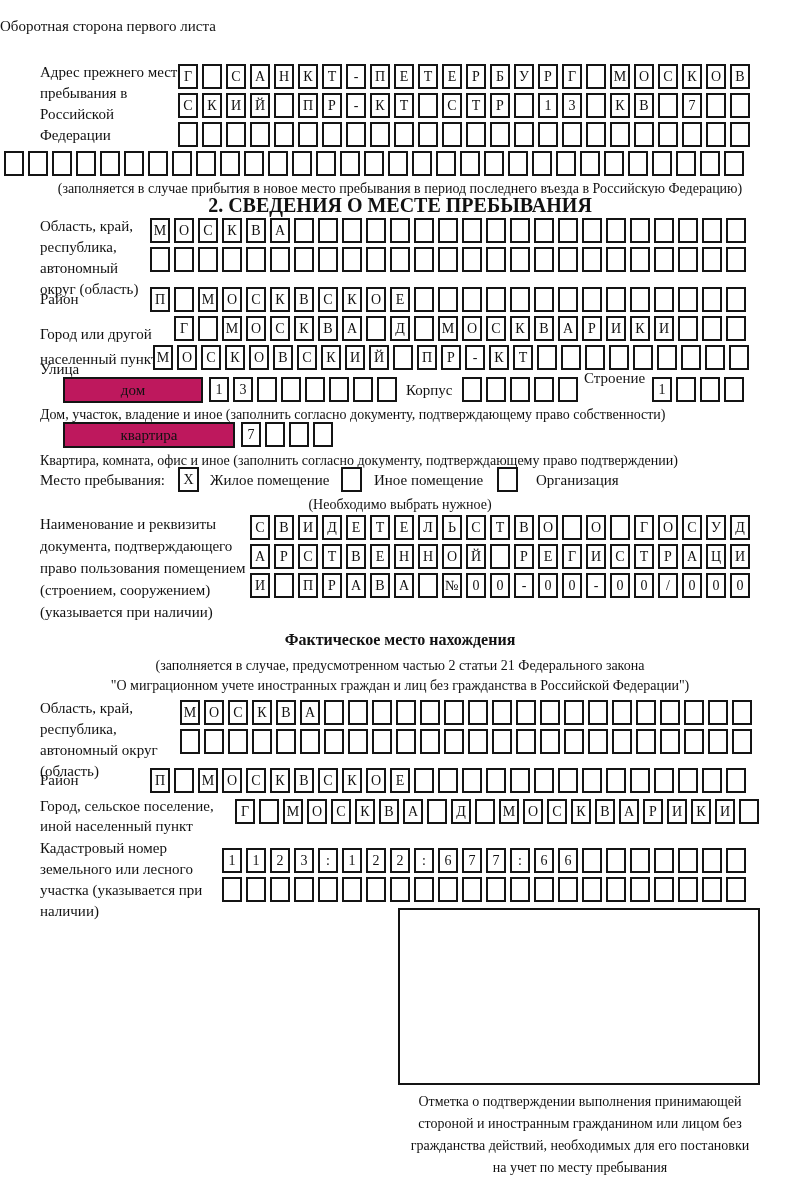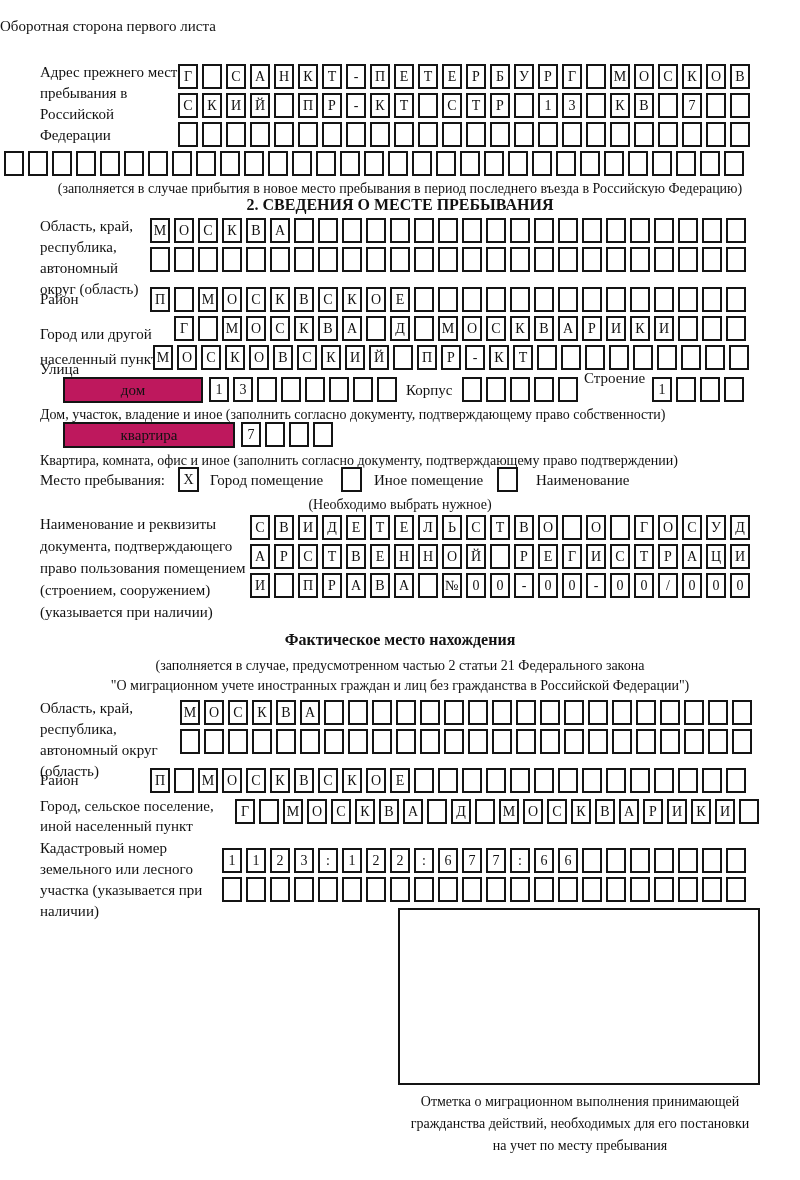--- a/index.html
+++ b/index.html
@@ -143,21 +143,21 @@
       <div class="cell"></div>
       <div class="cell"></div>
       <div class="cell"></div>
       <div class="cell"></div>
       <div class="cell"></div>
       <div class="cell"></div>
       <div class="cell"></div>
     </div>
   <div class="abs cap center" style="top:180px">(заполняется в случае прибытия в новое место пребывания в период последнего въезда в Российскую Федерацию)</div>
 
-  <div class="abs cap center bold" style="top:196px;font-size:16px">2. СВЕДЕНИЯ О МЕСТЕ ПРЕБЫВАНИЯ</div>
+  <div class="abs cap center bold" style="top:196px;font-size:20px">2. СВЕДЕНИЯ О МЕСТЕ ПРЕБЫВАНИЯ</div>
 
   <div class="abs lbl" style="top:216px;left:40px;width:108px">Область, край, республика, автономный округ (область)</div>
   <div class="abs cellrow" style="top:218px;left:150px">
       <div class="cell">М</div>
       <div class="cell">О</div>
       <div class="cell">С</div>
       <div class="cell">К</div>
       <div class="cell">В</div>
       <div class="cell">А</div>
       <div class="cell"></div>
@@ -326,25 +326,25 @@
   <div class="abs cellrow" style="top:422px;left:241px">
       <div class="cell">7</div>
       <div class="cell"></div>
       <div class="cell"></div>
       <div class="cell"></div>
     </div>
   <div class="abs cap" style="top:452px;left:40px">Квартира, комната, офис и иное (заполнить согласно документу, подтверждающему право подтверждении)</div>
 
   <div class="abs lbl" style="top:470px;left:40px">Место пребывания:</div>
   <div class="abs checkbox" style="top:467px;left:178px">X</div>
-  <div class="abs lbl" style="top:470px;left:210px">Город помещение</div>
+  <div class="abs lbl" style="top:470px;left:210px">Жилое помещение</div>
   <div class="abs checkbox" style="top:467px;left:341px"></div>
   <div class="abs lbl" style="top:470px;left:374px">Иное помещение</div>
   <div class="abs checkbox" style="top:467px;left:497px"></div>
-  <div class="abs lbl" style="top:470px;left:536px">Наименование</div>
+  <div class="abs lbl" style="top:470px;left:536px">Организация</div>
   <div class="abs cap center" style="top:496px">(Необходимо выбрать нужное)</div>
 
   <div class="abs lbl" style="top:513px;left:40px;width:210px;line-height:22px">Наименование и реквизиты документа, подтверждающего право пользования помещением (строением, сооружением) (указывается при наличии)</div>
   <div class="abs cellrow" style="top:515px;left:250px">
       <div class="cell">С</div>
       <div class="cell">В</div>
       <div class="cell">И</div>
       <div class="cell">Д</div>
       <div class="cell">Е</div>
       <div class="cell">Т</div>
@@ -569,18 +569,19 @@
       <div class="cell"></div>
       <div class="cell"></div>
       <div class="cell"></div>
       <div class="cell"></div>
       <div class="cell"></div>
       <div class="cell"></div>
     </div>
 
   <div class="abs stampbox" style="top:908px;left:398px;width:362px;height:177px"></div>
   <div class="abs cap" style="top:1091px;left:385px;width:390px;text-align:center;line-height:22px">
-    <div>Отметка о миграционном выполнения принимающей</div>
+    <div>Отметка о подтверждении выполнения принимающей</div>
+    <div>стороной и иностранным гражданином или лицом без</div>
     <div>гражданства действий, необходимых для его постановки</div>
     <div>на учет по месту пребывания</div>
   </div>
 
 </div>
 
 </body></html>

